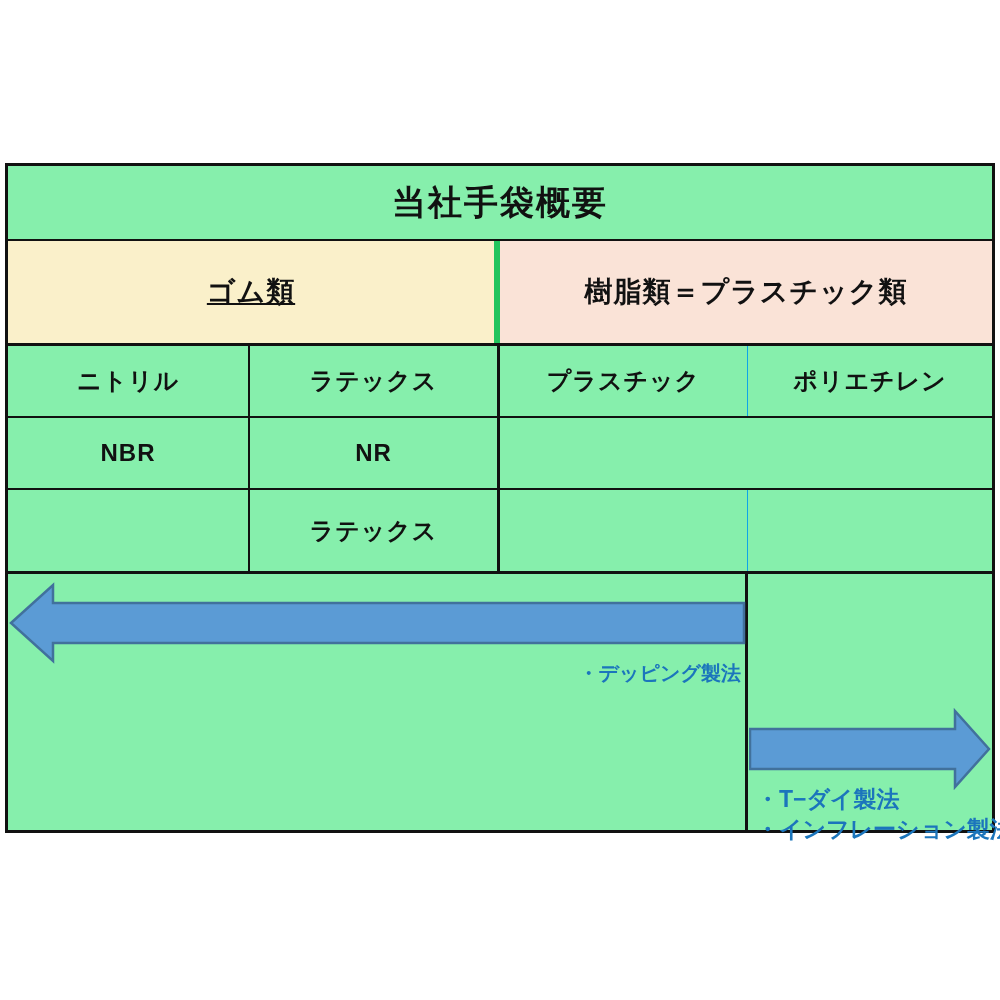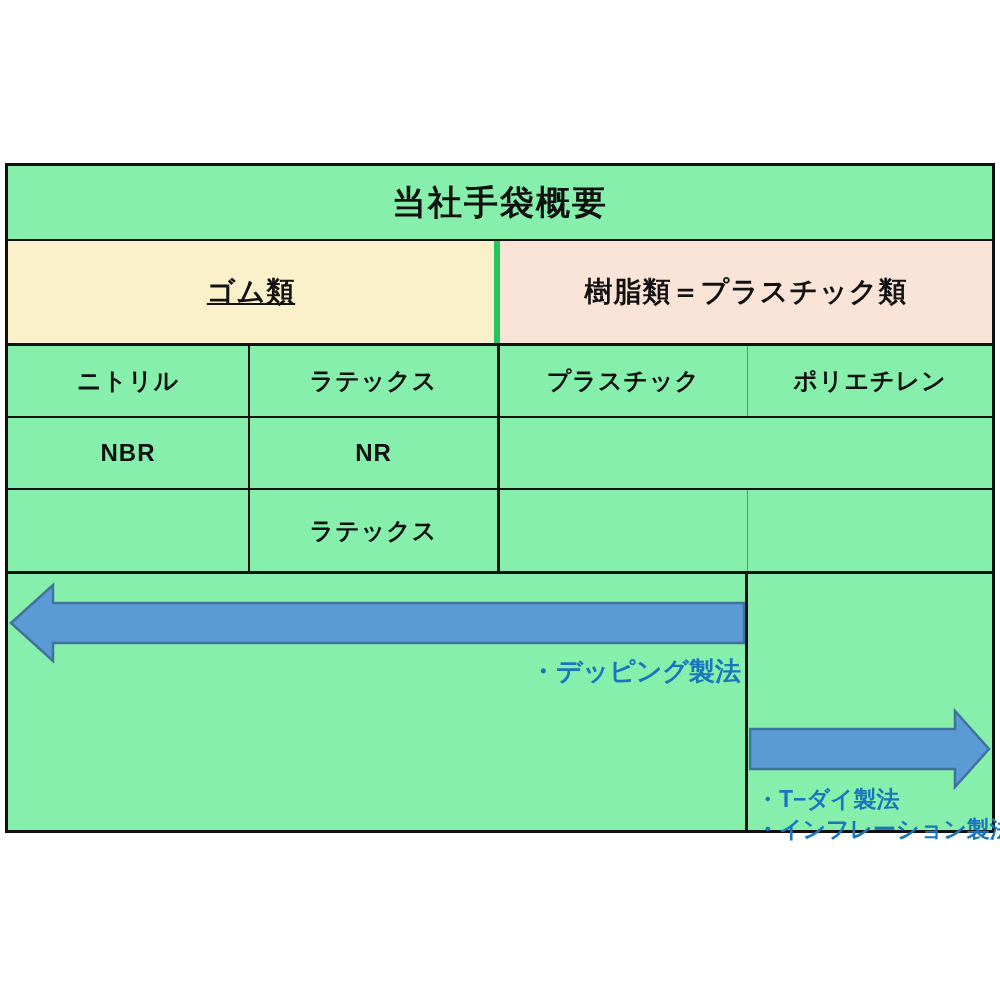--- a/index.html
+++ b/index.html
@@ -37,21 +37,21 @@
   .bottom-row{flex:1;}
   .bottom-left{width:75.2%;border-right:3px solid #111;position:relative;}
   .bottom-right{flex:1;position:relative;}
   .arrow-svg{position:absolute;display:block;}
   .arrow-svg polygon{fill:var(--arrow-fill);stroke:var(--arrow-stroke);stroke-width:2.5;stroke-linejoin:miter;}
   #left-arrow{left:0;top:8px;width:738px;height:82px;}
   #right-arrow{left:1px;top:134px;width:243px;height:82px;}
   .blue-label{
     position:absolute;color:var(--label-blue);font-weight:bold;white-space:nowrap;
   }
-  #dipping-label{right:4px;top:80px;font-size:26px;}
+  #dipping-label{right:4px;top:86px;font-size:20px;}
   #extrusion-labels{left:8px;top:210px;font-size:23px;line-height:30px;text-align:left;}
 </style>
 </head>
 <body>
 
 <div class="diagram">
 
   <div class="row title-row cell">当社手袋概要</div>
 
   <div class="row group-row">

